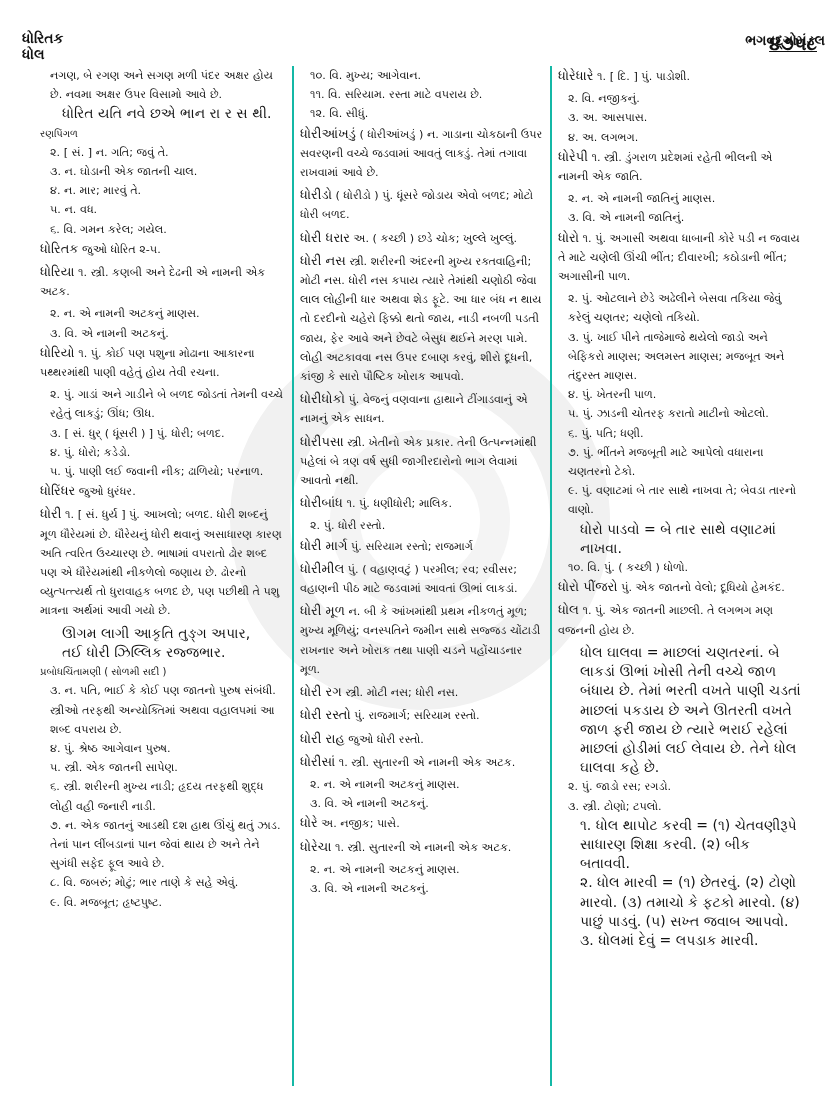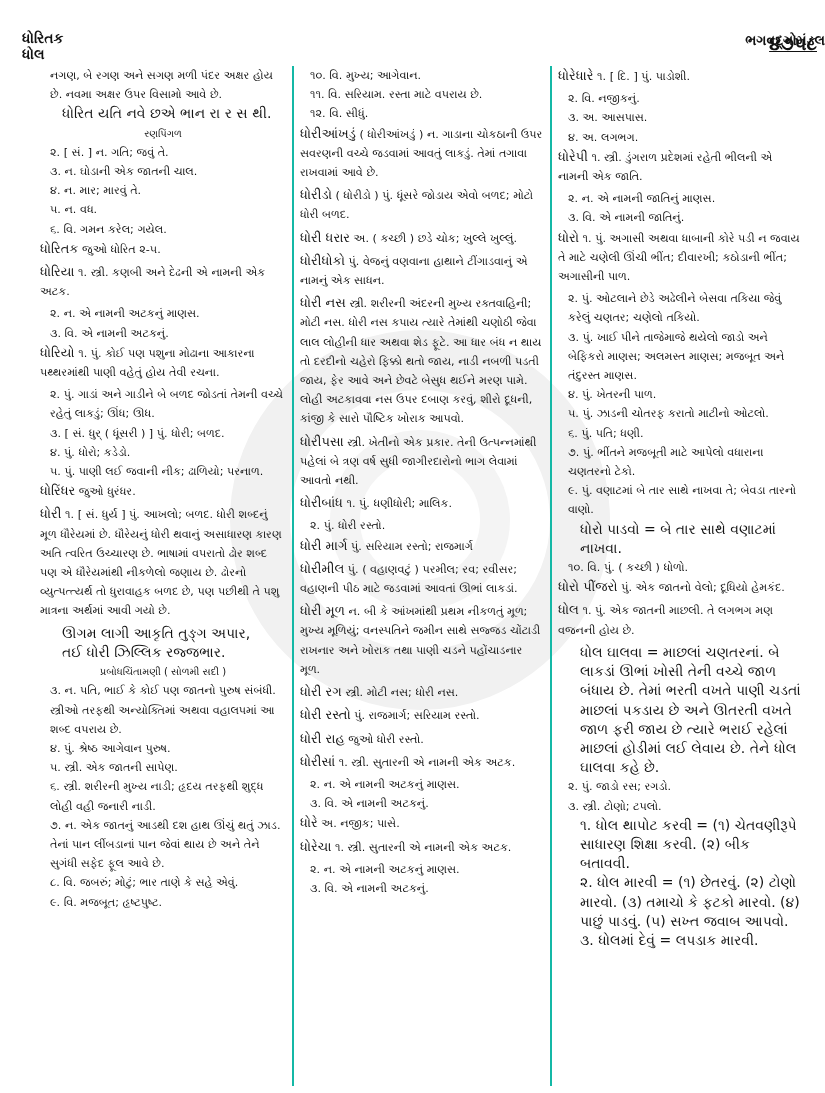--- a/index.html
+++ b/index.html
@@ -20,21 +20,21 @@
   .guide-bottom { position: absolute; left: 22px; top: 46px; font-weight: bold; font-size: 14px; }
   .title { position: absolute; left: 0; right: 0; top: 32px; text-align: right; font-size: 14px; font-weight: bold; }
   .pageno { position: absolute; right: 8px; top: 32px; font-size: 19px; font-weight: bold; text-decoration: underline; }
   .columns { position: absolute; top: 66px; left: 34px; width: 790px; height: 1020px; display: flex; z-index: 1; }
   .col { width: 258px; padding: 0 6px; box-sizing: border-box; font-size: 11.2px; line-height: 19.2px; }
   .col + .col { border-left: 2px solid #14b8a6; }
   .entry { margin-bottom: 3px; }
   .hw { font-weight: normal; font-size: 13px; }
   .sense { padding-left: 10px; }
   .quote { padding-left: 22px; font-size: 14px; }
-  .source { text-align: center; font-size: 10px; }
+  .source { text-align: left; font-size: 10px; }
   .cont { padding-left: 10px; }
 </style>
 </head>
 <body>
 
 <div class="watermark"></div>
 <div class="watermark2"></div>
 
 <div class="header">
   <div class="guide-top">ધોરિતક</div>
@@ -75,22 +75,22 @@
       <div class="sense">૮. વિ. જબરું; મોટું; ભાર તાણે કે સહે એવું.</div>
       <div class="sense">૯. વિ. મજબૂત; હૃષ્ટપુષ્ટ.</div>
     </div>
   <div class="col">
       <div class="sense">૧૦. વિ. મુખ્ય; આગેવાન.</div>
       <div class="sense">૧૧. વિ. સરિયામ. રસ્તા માટે વપરાય છે.</div>
       <div class="sense">૧૨. વિ. સીધું.</div>
       <div class="entry"><span class="hw">ધોરીઆંખડું</span><span> ( ધોરીઆંખડું ) ન. ગાડાના ચોકઠાની ઉપર સવરણની વચ્ચે જડવામાં આવતું લાકડું. તેમાં તગાવા રાખવામાં આવે છે.</span></div>
       <div class="entry"><span class="hw">ધોરીડો</span><span> ( ધોરીડો ) પું. ધૂંસરે જોડાય એવો બળદ; મોટો ધોરી બળદ.</span></div>
       <div class="entry"><span class="hw">ધોરી ધરાર</span><span> અ. ( કચ્છી ) છડે ચોક; ખુલ્લે ખુલ્લું.</span></div>
+      <div class="entry"><span class="hw">ધોરી નસ</span><span> સ્ત્રી. શરીરની અંદરની મુખ્ય રક્તવાહિની; મોટી નસ. ધોરી નસ કપાય ત્યારે તેમાંથી ચણોઠી જેવા લાલ લોહીની ધાર અથવા શેડ ફૂટે. આ ધાર બંધ ન થાય તો દરદીનો ચહેરો ફિક્કો થતો જાય, નાડી નબળી પડતી જાય, ફેર આવે અને છેવટે બેસુધ થઈને મરણ પામે. લોહી અટકાવવા નસ ઉપર દબાણ કરવું, શીરો દૂધની, કાંજી કે સારો પૌષ્ટિક ખોરાક આપવો.</span></div>
       <div class="entry"><span class="hw">ધોરીધોકો</span><span> પું. વેજનું વણવાના હાથાને ટીંગાડવાનું એ નામનું એક સાધન.</span></div>
-      <div class="entry"><span class="hw">ધોરી નસ</span><span> સ્ત્રી. શરીરની અંદરની મુખ્ય રક્તવાહિની; મોટી નસ. ધોરી નસ કપાય ત્યારે તેમાંથી ચણોઠી જેવા લાલ લોહીની ધાર અથવા શેડ ફૂટે. આ ધાર બંધ ન થાય તો દરદીનો ચહેરો ફિક્કો થતો જાય, નાડી નબળી પડતી જાય, ફેર આવે અને છેવટે બેસુધ થઈને મરણ પામે. લોહી અટકાવવા નસ ઉપર દબાણ કરવું, શીરો દૂધની, કાંજી કે સારો પૌષ્ટિક ખોરાક આપવો.</span></div>
       <div class="entry"><span class="hw">ધોરીપસા</span><span> સ્ત્રી. ખેતીનો એક પ્રકાર. તેની ઉત્પન્નમાંથી પહેલાં બે ત્રણ વર્ષ સુધી જાગીરદારોનો ભાગ લેવામાં આવતો નથી.</span></div>
       <div class="entry"><span class="hw">ધોરીબાંધ</span><span> ૧. પું. ધણીધોરી; માલિક.</span></div>
       <div class="sense">૨. પું. ધોરી રસ્તો.</div>
       <div class="entry"><span class="hw">ધોરી માર્ગ</span><span> પું. સરિયામ રસ્તો; રાજમાર્ગ</span></div>
       <div class="entry"><span class="hw">ધોરીમીલ</span><span> પું. ( વહાણવટું ) પરમીલ; રવ; રવીસર; વહાણની પીઠ માટે જડવામાં આવતાં ઊભાં લાકડાં.</span></div>
       <div class="entry"><span class="hw">ધોરી મૂળ</span><span> ન. બી કે આંખમાંથી પ્રથમ નીકળતું મૂળ; મુખ્ય મૂળિયું; વનસ્પતિને જમીન સાથે સજ્જડ ચોંટાડી રાખનાર અને ખોરાક તથા પાણી ચડને પહોંચાડનાર મૂળ.</span></div>
       <div class="entry"><span class="hw">ધોરી રગ</span><span> સ્ત્રી. મોટી નસ; ધોરી નસ.</span></div>
       <div class="entry"><span class="hw">ધોરી રસ્તો</span><span> પું. રાજમાર્ગ; સરિયામ રસ્તો.</span></div>
       <div class="entry"><span class="hw">ધોરી રાહ</span><span> જુઓ ધોરી રસ્તો.</span></div>
       <div class="entry"><span class="hw">ધોરીસાં</span><span> ૧. સ્ત્રી. સુતારની એ નામની એક અટક.</span></div>

